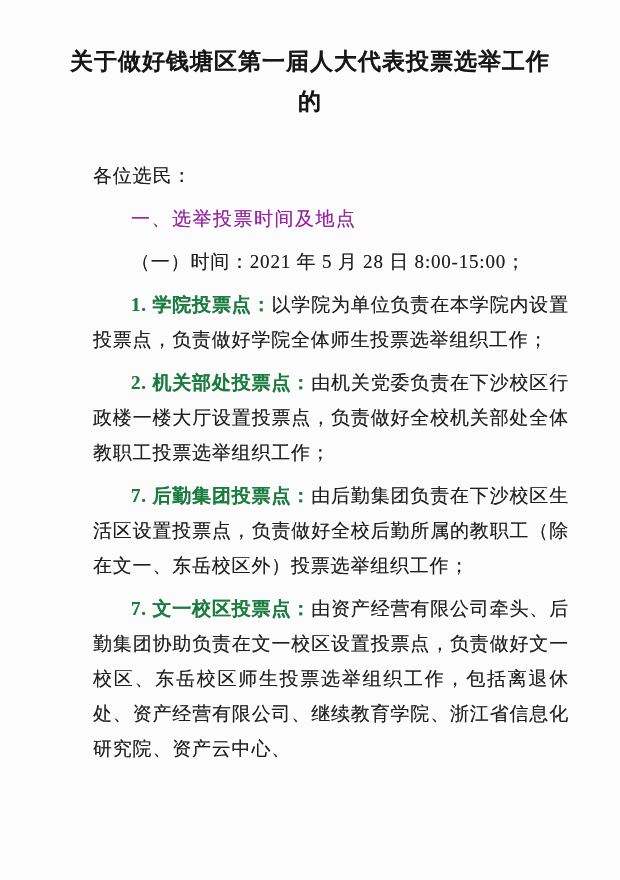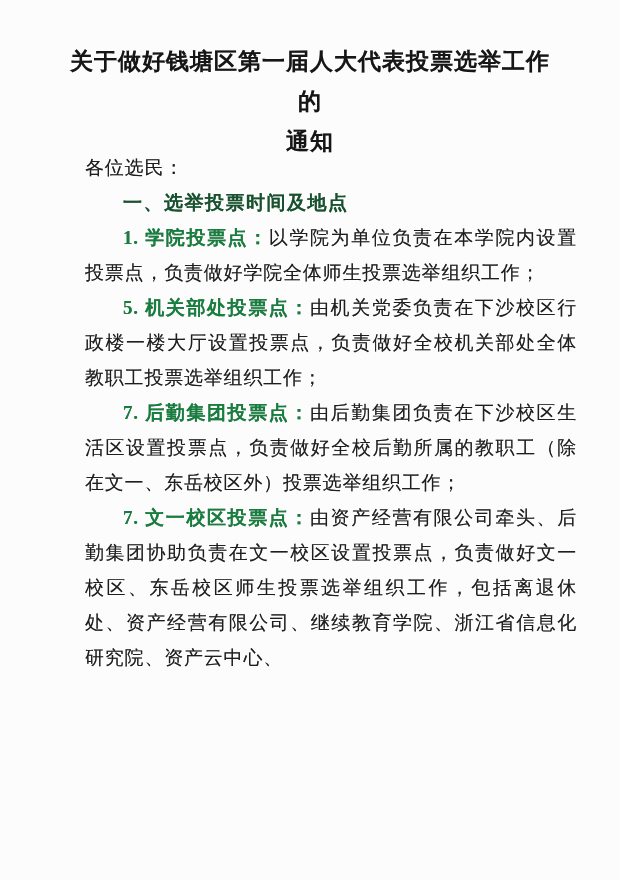--- a/index.html
+++ b/index.html
@@ -42,64 +42,64 @@
     position: absolute;
     top: 150px;
     left: 85px;
     width: 492px;
     font-size: 19px;
     line-height: 35px;
     text-align: justify;
     text-justify: inter-ideograph;
     letter-spacing: 0.8px;
   }
-  .doc-body p { margin: 0; }
+  .doc-body p { margin: 8px; }
   .salutation { margin-bottom: 5px; }
   .indent { text-indent: 2em; }
   .section-heading {
     margin-top: 2px;
     margin-bottom: 2px;
     text-indent: 2em;
     font-family: "Liberation Sans", "DejaVu Sans", sans-serif;
-    font-weight: 700;
+    font-weight: 400;
     letter-spacing: 1.5px;
-    color: #14532d;
+    color: #a21caf;
   }
   .item { margin-top: 3px; }
   .item-label {
     font-weight: 700;
     color: #15803d;
   }
 </style>
 </head>
 <body>
 
 <div class="page">
   <div class="scan-layer">
 
     <h1 class="doc-title">
       <span class="title-line">关于做好钱塘区第一届人大代表投票选举工作的</span>
-      <span class="title-line">通知</span>
     </h1>
 
     <div class="doc-body">
 
       <p class="salutation">各位选民：</p>
 
 
       <p class="section-heading">一、选举投票时间及地点</p>
 
+      <p class="indent">（一）时间：2021 年 5 月 28 日 8:00-15:00；</p>
 
 
       <p class="indent item">
         <span class="item-label">1. 学院投票点：</span><span>以学院为单位负责在本学院内设置投票点，负责做好学院全体师生投票选举组织工作；</span>
       </p>
 
       <p class="indent item">
-        <span class="item-label">5. 机关部处投票点：</span><span>由机关党委负责在下沙校区行政楼一楼大厅设置投票点，负责做好全校机关部处全体教职工投票选举组织工作；</span>
+        <span class="item-label">2. 机关部处投票点：</span><span>由机关党委负责在下沙校区行政楼一楼大厅设置投票点，负责做好全校机关部处全体教职工投票选举组织工作；</span>
       </p>
 
       <p class="indent item">
         <span class="item-label">7. 后勤集团投票点：</span><span>由后勤集团负责在下沙校区生活区设置投票点，负责做好全校后勤所属的教职工（除在文一、东岳校区外）投票选举组织工作；</span>
       </p>
 
       <p class="indent item">
         <span class="item-label">7. 文一校区投票点：</span><span>由资产经营有限公司牵头、后勤集团协助负责在文一校区设置投票点，负责做好文一校区、东岳校区师生投票选举组织工作，包括离退休处、资产经营有限公司、继续教育学院、浙江省信息化研究院、资产云中心、</span>
       </p>
 

